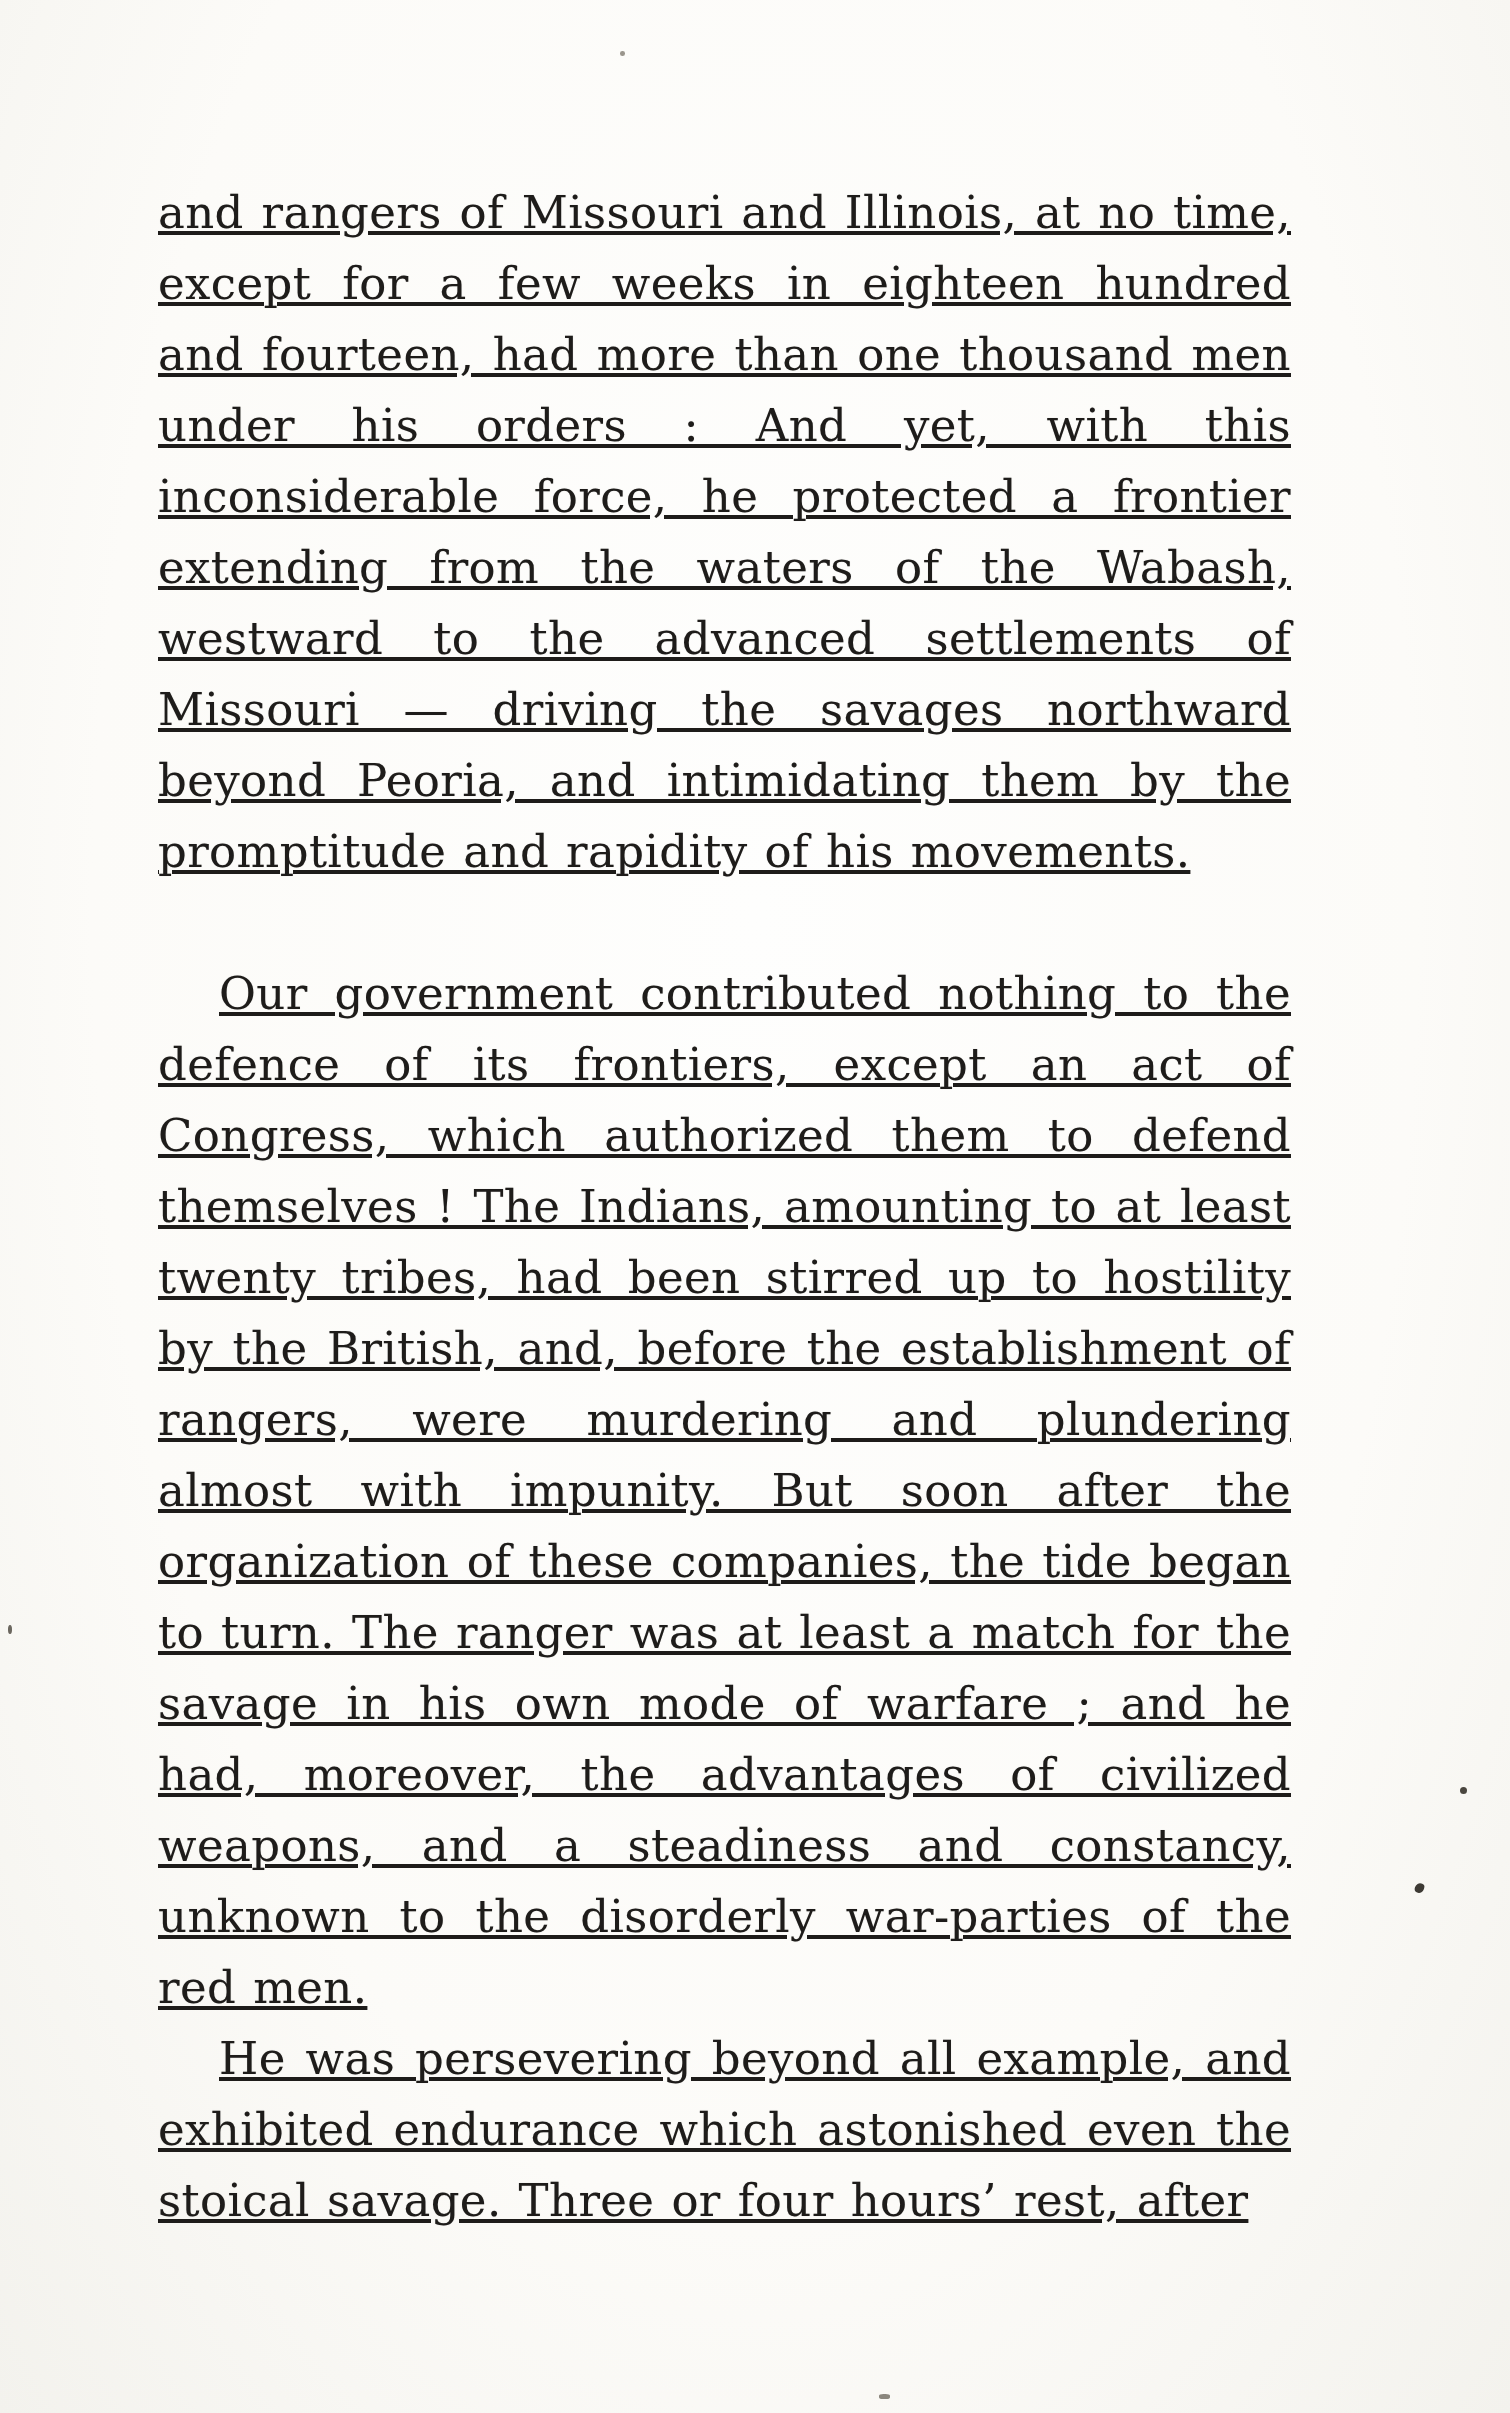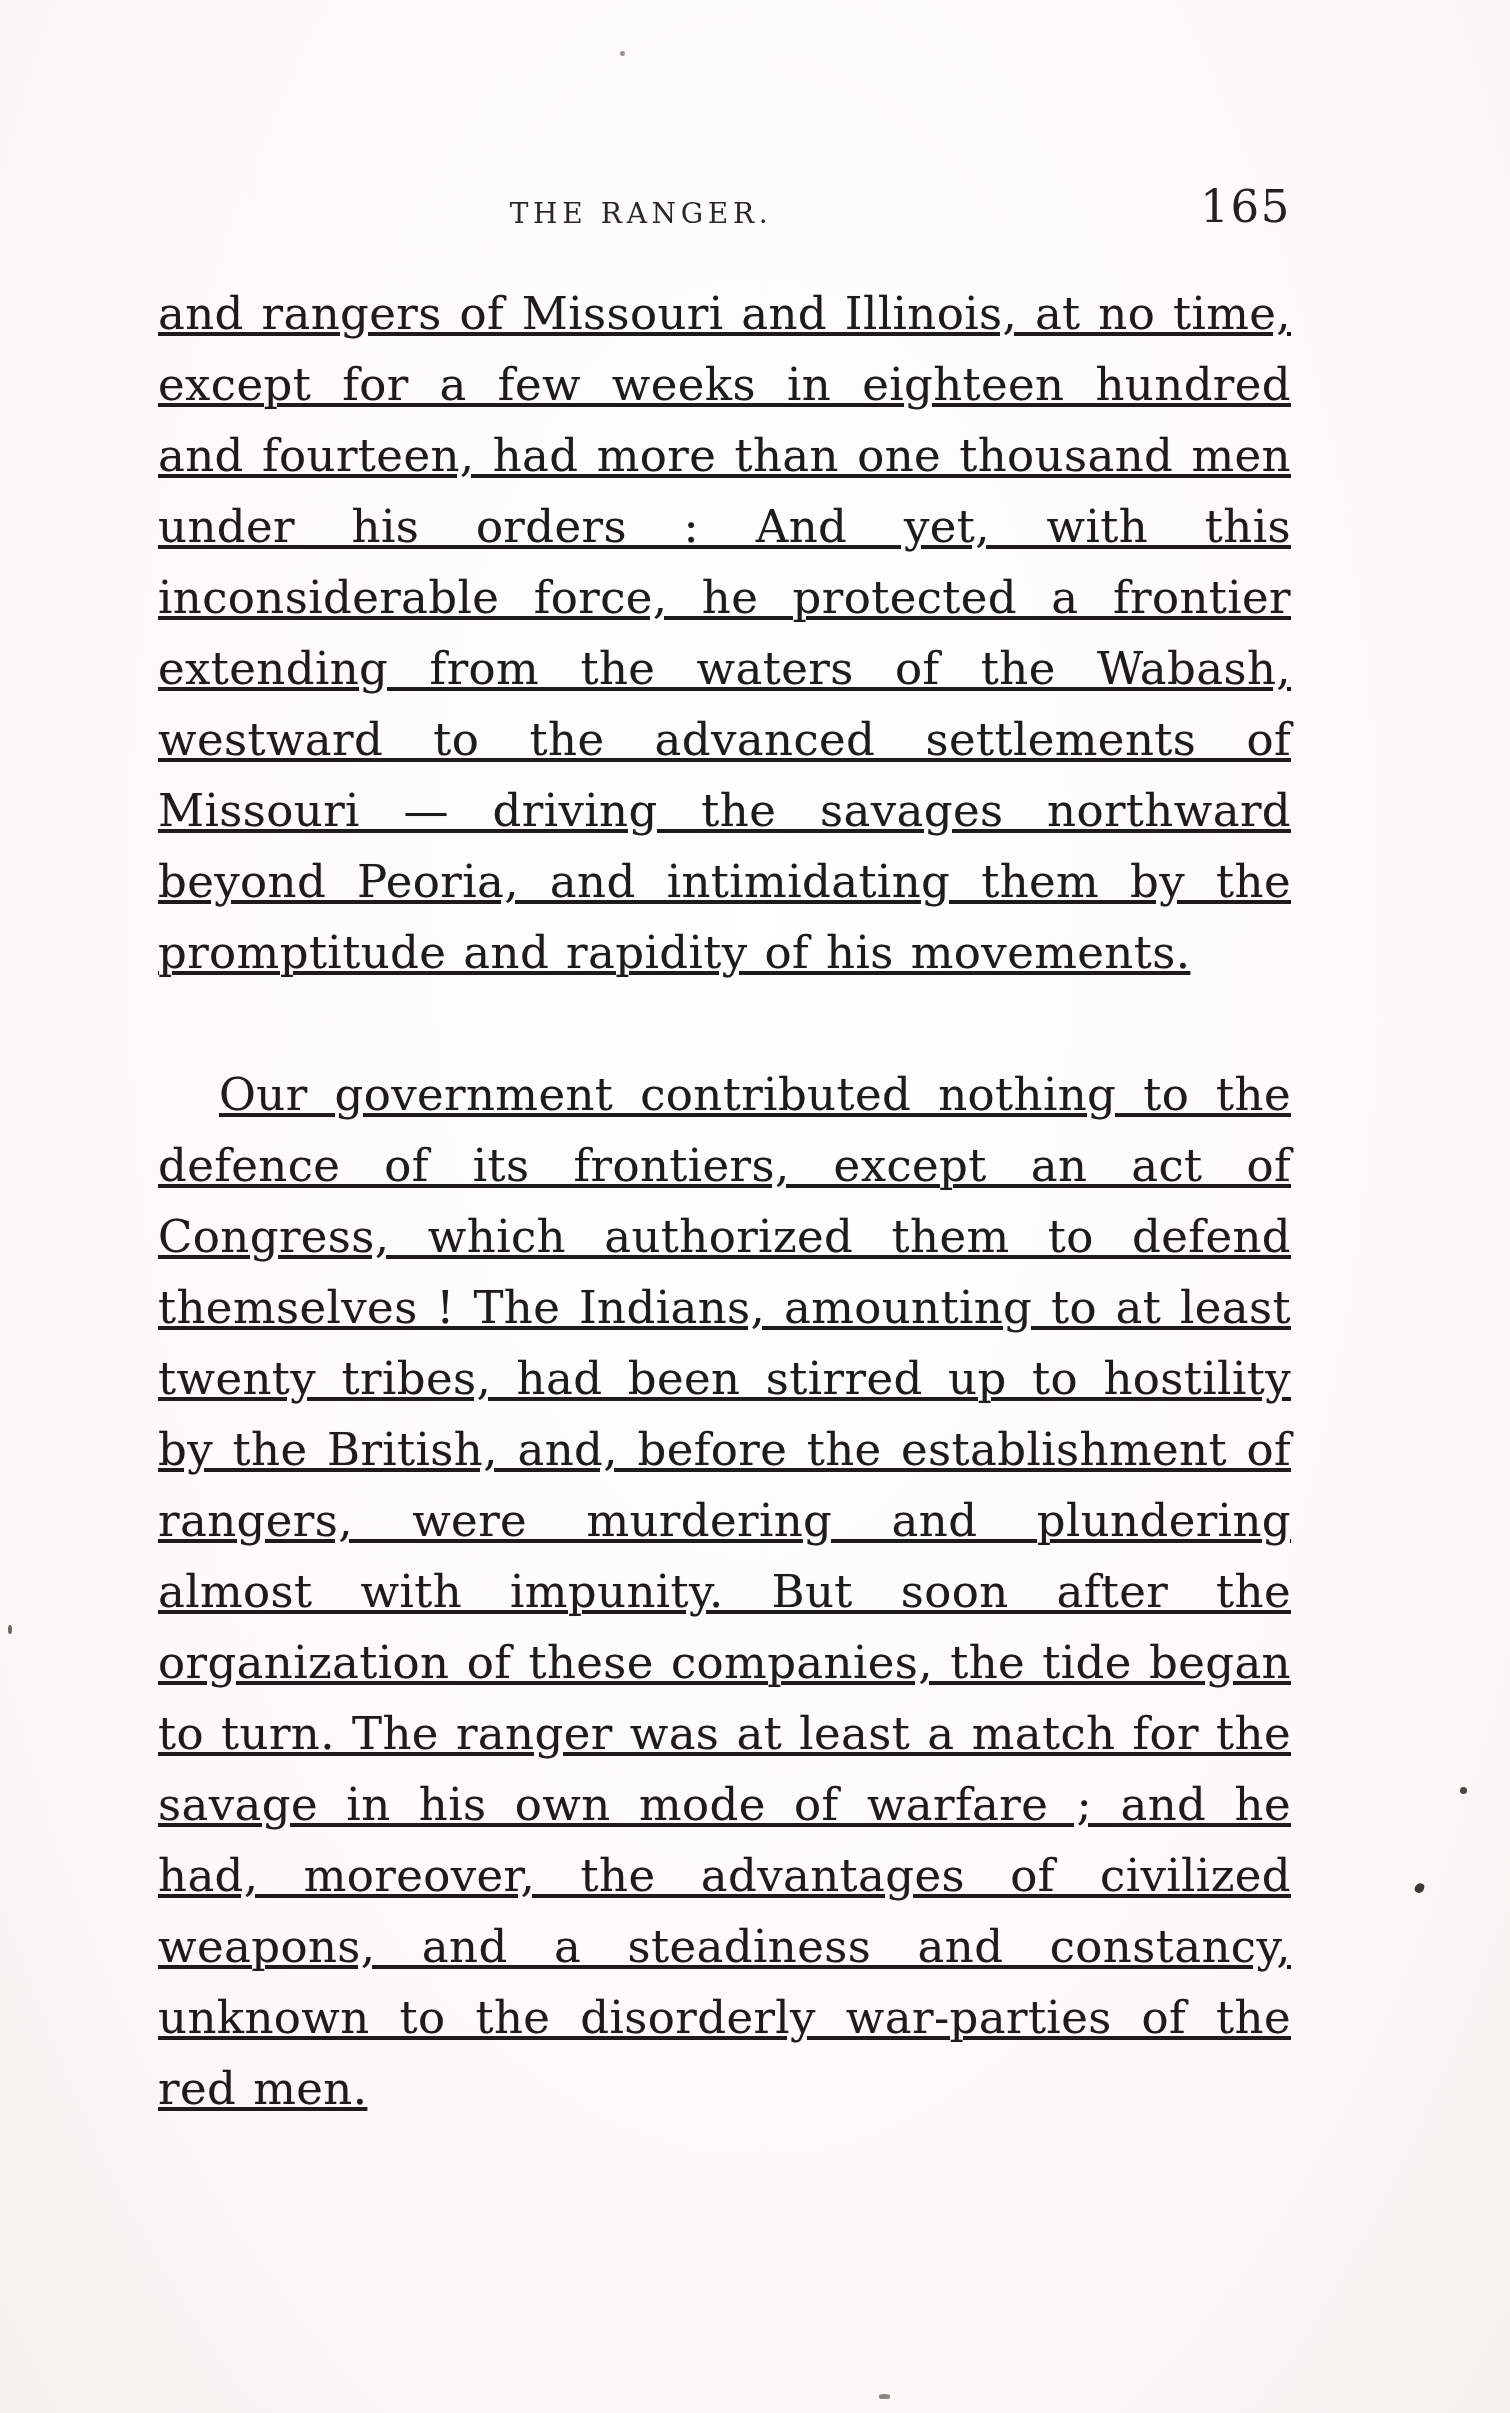--- a/index.html
+++ b/index.html
@@ -67,28 +67,25 @@
   .speck-2{ left:1415px; top:1883px; width:8.5px; height:10px; border-radius:60% 40% 55% 45%; transform:rotate(18deg); background:#3d3a34; }
   .speck-3{ left:7.8px;   top:1625px; width:3.9px;  height:9.3px; background:#6b675f; }
   .speck-4{ left:620px;  top:51px;   width:4.7px;  height:4.7px;  background:#9a968d; }
   .speck-5{ left:879px; top:2394px; width:11px; height:4.7px;  background:#8b877e; border-radius:40%; }
 </style>
 </head>
 <body>
 
 <div class="page">
 
-  <header class="running-head">
-    <span class="head-title">THE RANGER.</span>
-    <span class="page-num">165</span>
-  </header>
 
   <main class="body-text">
     <p class="para">and rangers of Missouri and Illinois, at no time, except for a few weeks in eighteen hundred and fourteen, had more than one thousand men under his orders :  And yet, with this inconsiderable force, he protected a frontier extending from the waters of the Wabash, westward to the advanced settlements of Missouri — driving the savages northward beyond Peoria, and intimidating them by the promptitude and rapidity of his movements.</p>
     <p class="para indent spaced">Our government contributed nothing to the defence of its frontiers, except an act of Congress, which authorized them to defend themselves !  The Indians, amounting to at least twenty tribes, had been stirred up to hostility by the British, and, before the establishment of rangers, were murdering and plundering almost with impunity.  But soon after the organization of these companies, the tide began to turn.  The ranger was at least a match for the savage in his own mode of warfare ; and he had, moreover, the advantages of civilized weapons, and a steadiness and constancy, unknown to the disorderly war-parties of the red men.</p>
+    <p class="para indent">He was persevering beyond all example, and exhibited endurance which astonished even the stoical savage.  Three or four hours’ rest, after</p>
   </main>
 
   <span class="speck speck-1"></span>
   <span class="speck speck-2"></span>
   <span class="speck speck-3"></span>
   <span class="speck speck-4"></span>
   <span class="speck speck-5"></span>
 
 </div>
 

